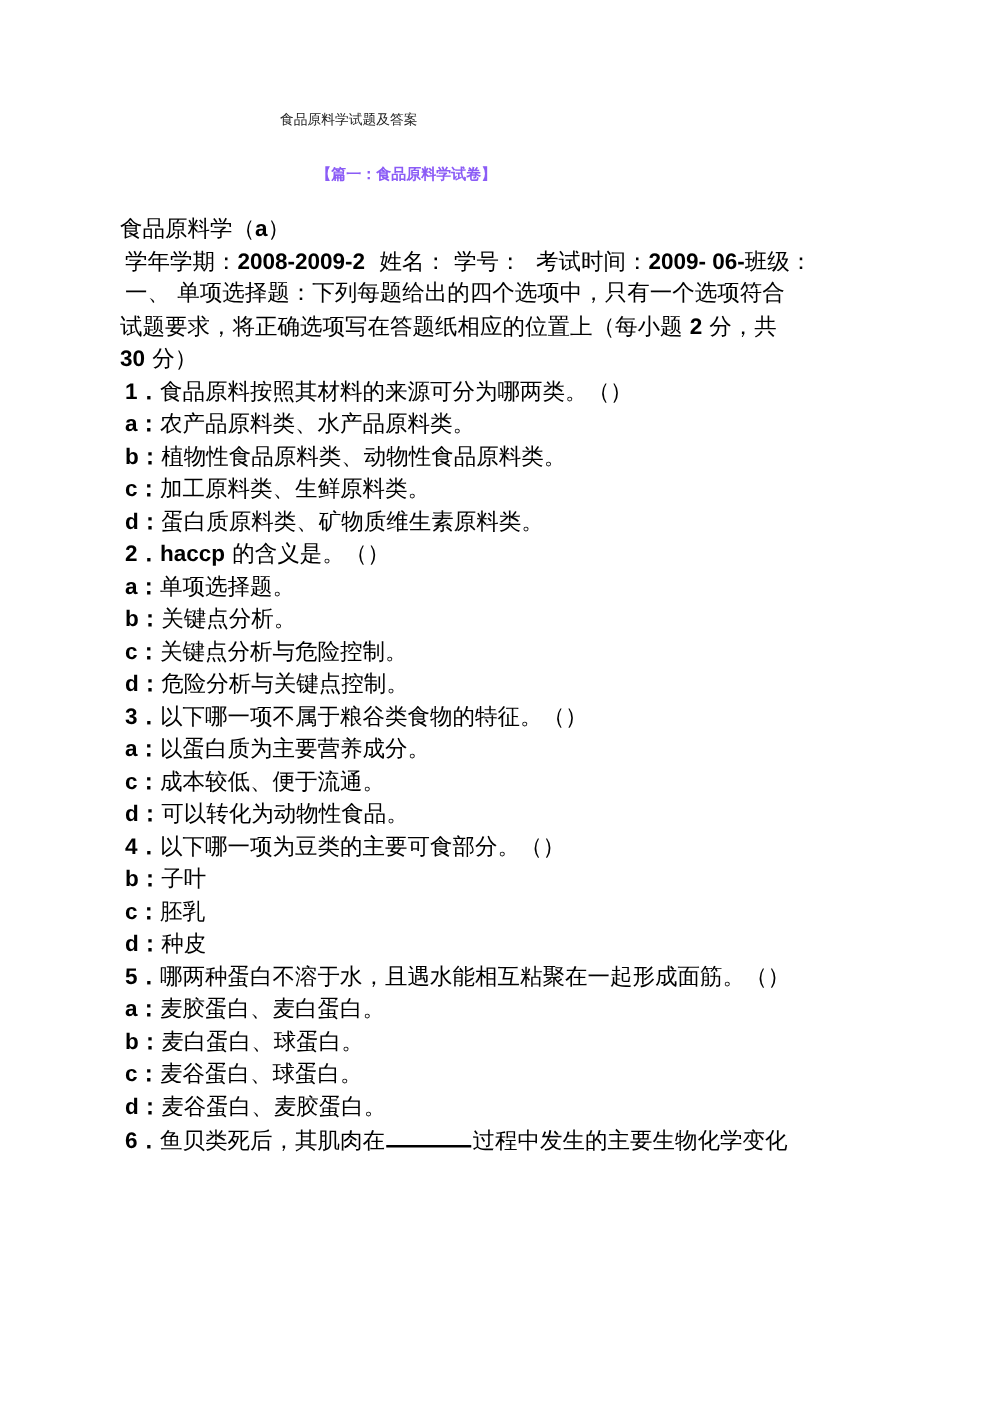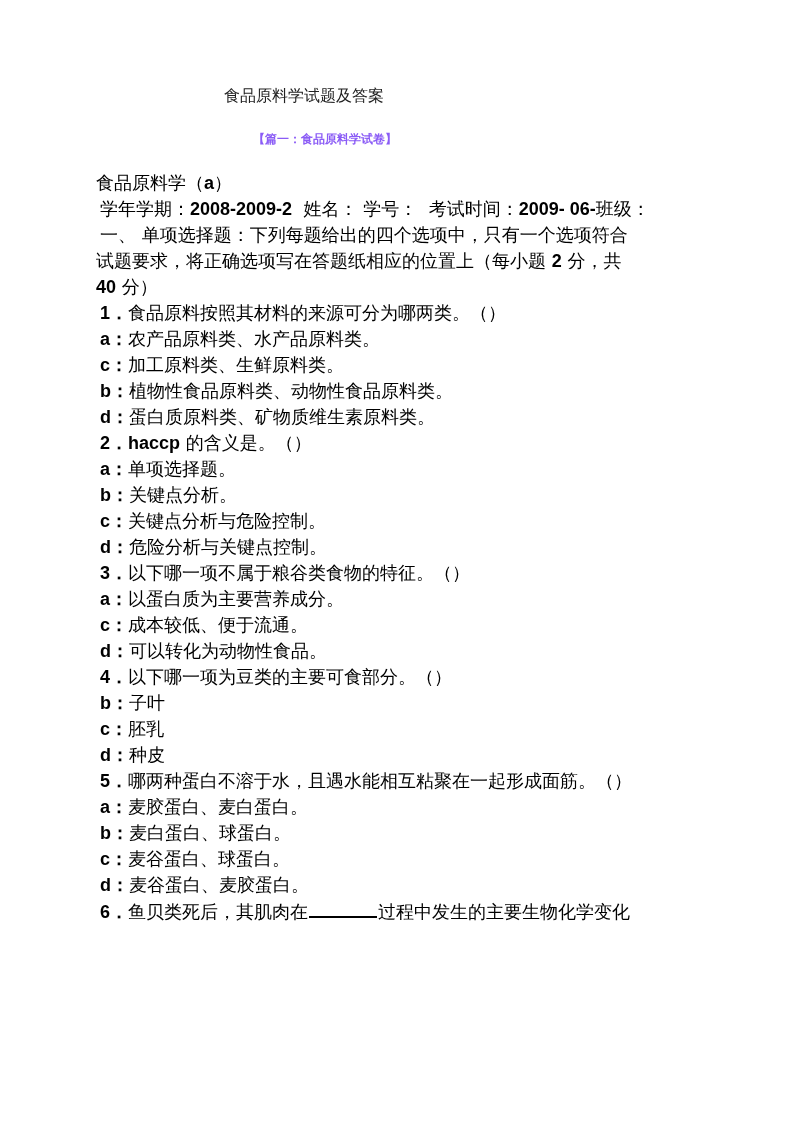--- a/index.html
+++ b/index.html
@@ -20,21 +20,21 @@
       top: 0;
       width: 793px;
       height: 1122px;
       background: #ffffff;
     }
     .doc-title {
       position: absolute;
       left: 224px;
       top: 88px;
       font-family: "DejaVu Serif", serif;
-      font-size: 16px;
+      font-size: 11px;
       line-height: 16px;
       color: #222;
       white-space: nowrap;
     }
     .doc-subtitle {
       position: absolute;
       left: 253px;
       top: 131px;
       font-family: "DejaVu Serif", serif;
       font-size: 12px;
@@ -83,26 +83,26 @@
   <div class="doc-subtitle">【篇一：食品原料学试卷】</div>
 
   <div class="content">
 
     <div class="line"><span>食品原料学（</span><span class="b">a</span><span>）</span></div>
 
     <div class="line indent"><span>学年学期：</span><span class="b">2008-2009-2</span>&nbsp;&nbsp;<span>姓名：</span>&nbsp;<span>学号：</span>&nbsp;&nbsp;<span>考试时间：</span><span class="b">2009- 06-</span><span>班级：</span></div>
 
     <div class="line indent"><span>一、</span>&nbsp;<span>单项选择题：</span><span>下列每题给出的四个选项中，只有一个选项符合</span></div>
     <div class="line"><span>试题要求，将正确选项写在答题纸相应的位置上（每小题 </span><span class="b">2</span><span> 分，共</span></div>
-    <div class="line"><span class="b">40</span><span> 分）</span></div>
+    <div class="line"><span class="b">30</span><span> 分）</span></div>
 
     <div class="line indent"><span class="qnum">1．</span><span>食品原料按照其材料的来源可分为哪两类。（）</span></div>
     <div class="line indent"><span class="opt-letter">a：</span><span>农产品原料类、水产品原料类。</span></div>
+    <div class="line indent"><span class="opt-letter">b：</span><span>植物性食品原料类、动物性食品原料类。</span></div>
     <div class="line indent"><span class="opt-letter">c：</span><span>加工原料类、生鲜原料类。</span></div>
-    <div class="line indent"><span class="opt-letter">b：</span><span>植物性食品原料类、动物性食品原料类。</span></div>
     <div class="line indent"><span class="opt-letter">d：</span><span>蛋白质原料类、矿物质维生素原料类。</span></div>
 
     <div class="line indent"><span class="qnum">2．</span><span class="b">haccp</span><span> 的含义是。（）</span></div>
     <div class="line indent"><span class="opt-letter">a：</span><span>单项选择题。</span></div>
     <div class="line indent"><span class="opt-letter">b：</span><span>关键点分析。</span></div>
     <div class="line indent"><span class="opt-letter">c：</span><span>关键点分析与危险控制。</span></div>
     <div class="line indent"><span class="opt-letter">d：</span><span>危险分析与关键点控制。</span></div>
 
     <div class="line indent"><span class="qnum">3．</span><span>以下哪一项不属于粮谷类食物的特征。（）</span></div>
     <div class="line indent"><span class="opt-letter">a：</span><span>以蛋白质为主要营养成分。</span></div>

